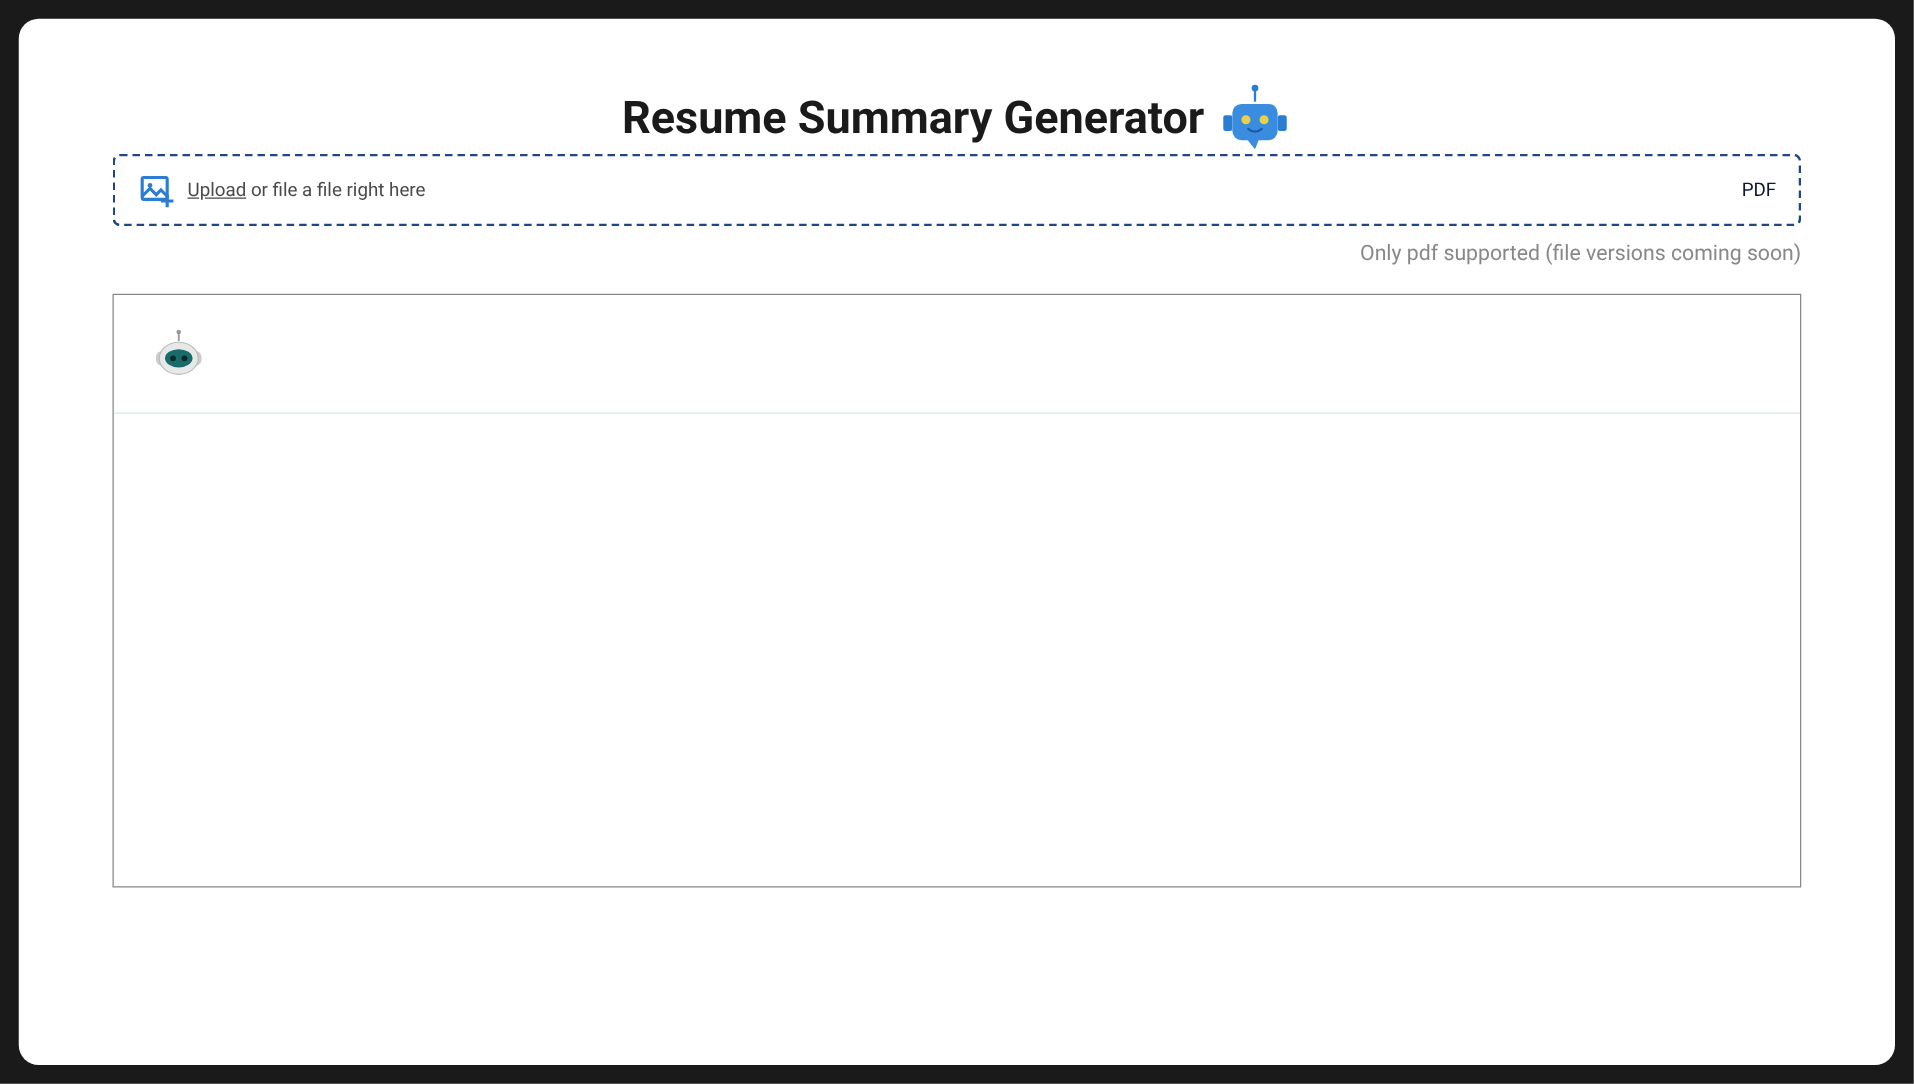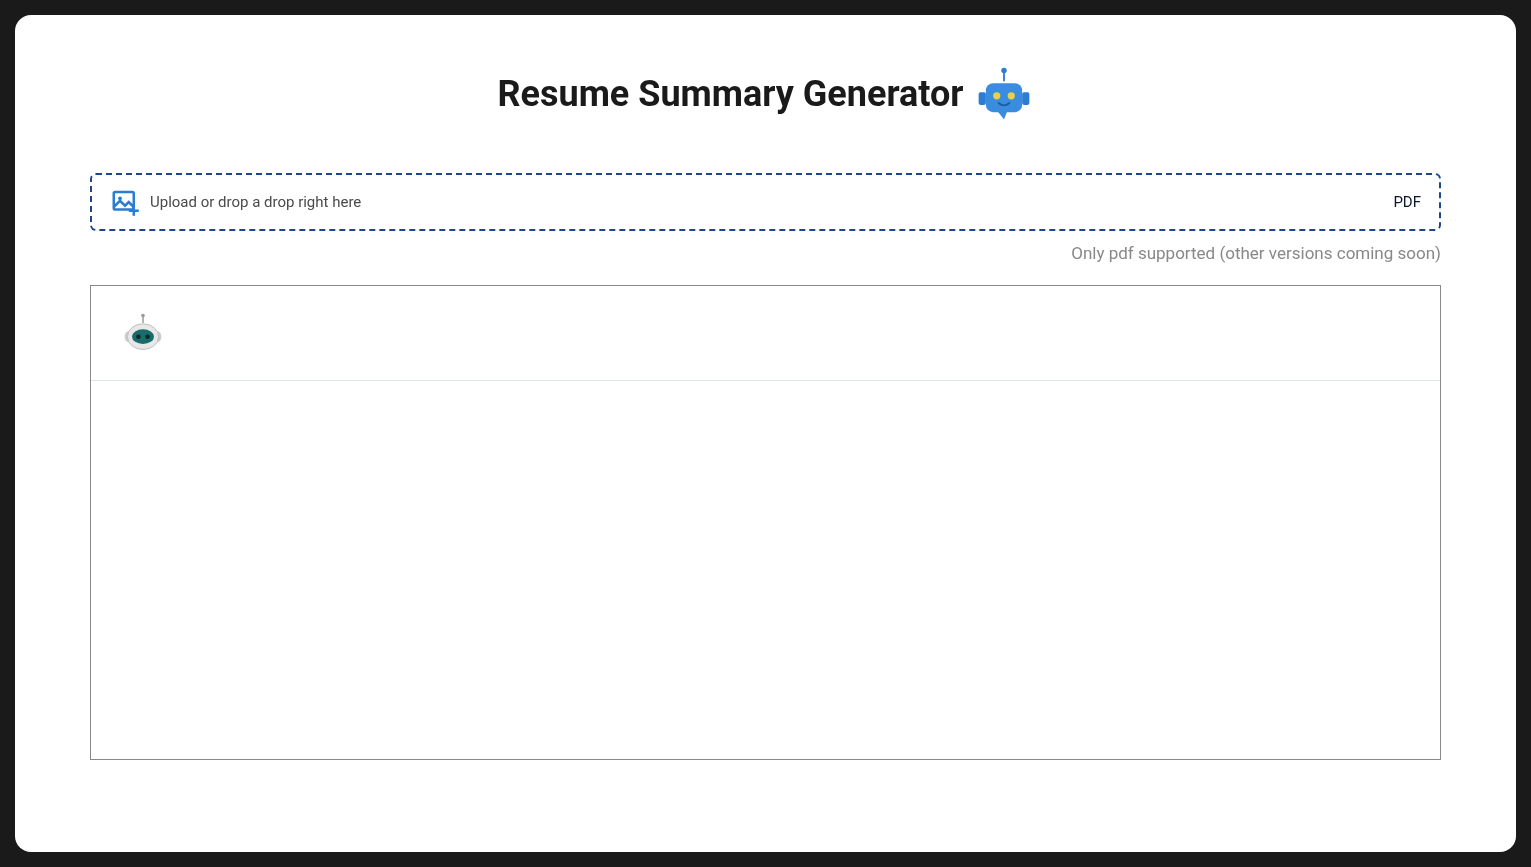--- a/index.html
+++ b/index.html
@@ -24,21 +24,20 @@
       height: 100%;
       padding: 50px 75px 30px 75px;
       overflow: hidden;
     }
     
     .header {
       display: flex;
       align-items: center;
       justify-content: center;
       gap: 12px;
-      margin-bottom: 50px;
     }
     
     .header-title {
       font-size: 36px;
       font-weight: 700;
       color: #1a1a1a;
     }
     
     .robot-icon-header {
       display: inline-flex;
@@ -66,20 +65,21 @@
       display: flex;
       align-items: center;
     }
     
     .upload-text {
       font-size: 15px;
       color: #4a4a4a;
     }
     
     .upload-link {
+      text-decoration: underline;
       color: #4a4a4a;
     }
     
     .file-type {
       font-size: 15px;
       color: #0f172a;
     }
     
     .support-text {
       text-align: right;
@@ -156,27 +156,27 @@
       <span class="upload-icon">
         <svg width="30" height="30" viewBox="0 0 24 24" fill="none">
           <rect x="3" y="4" width="16" height="14" rx="1" stroke="#2b7cd3" stroke-width="2"></rect>
           <circle cx="8" cy="9" r="1.5" fill="#2b7cd3"></circle>
           <path d="M 3 16 L 8 11 L 12 15 L 15 12 L 19 16" stroke="#2b7cd3" stroke-width="2" fill="none"></path>
           <line x1="19" y1="15" x2="19" y2="23" stroke="#2b7cd3" stroke-width="2"></line>
           <line x1="15" y1="19" x2="23" y2="19" stroke="#2b7cd3" stroke-width="2"></line>
         </svg>
       </span>
       <span class="upload-text">
-        <span class="upload-link">Upload</span><span> or drop a drop right here</span>
+        <span class="upload-link">Upload</span><span> or file a file right here</span>
       </span>
     </div>
     <span class="file-type">PDF</span>
   </div>
 
-  <div class="support-text">Only pdf supported (other versions coming soon)</div>
+  <div class="support-text">Only pdf supported (file versions coming soon)</div>
 
   <div class="chat-container">
     <div class="chat-row">
       <span class="bot-avatar">
         <svg width="44" height="44" viewBox="0 0 48 48">
 
           <circle cx="24" cy="5" r="2" fill="#999999"></circle>
           <rect x="23.2" y="6" width="1.6" height="7" fill="#999999"></rect>
 
           <ellipse cx="8" cy="28" rx="4" ry="6" fill="#cccccc"></ellipse>

